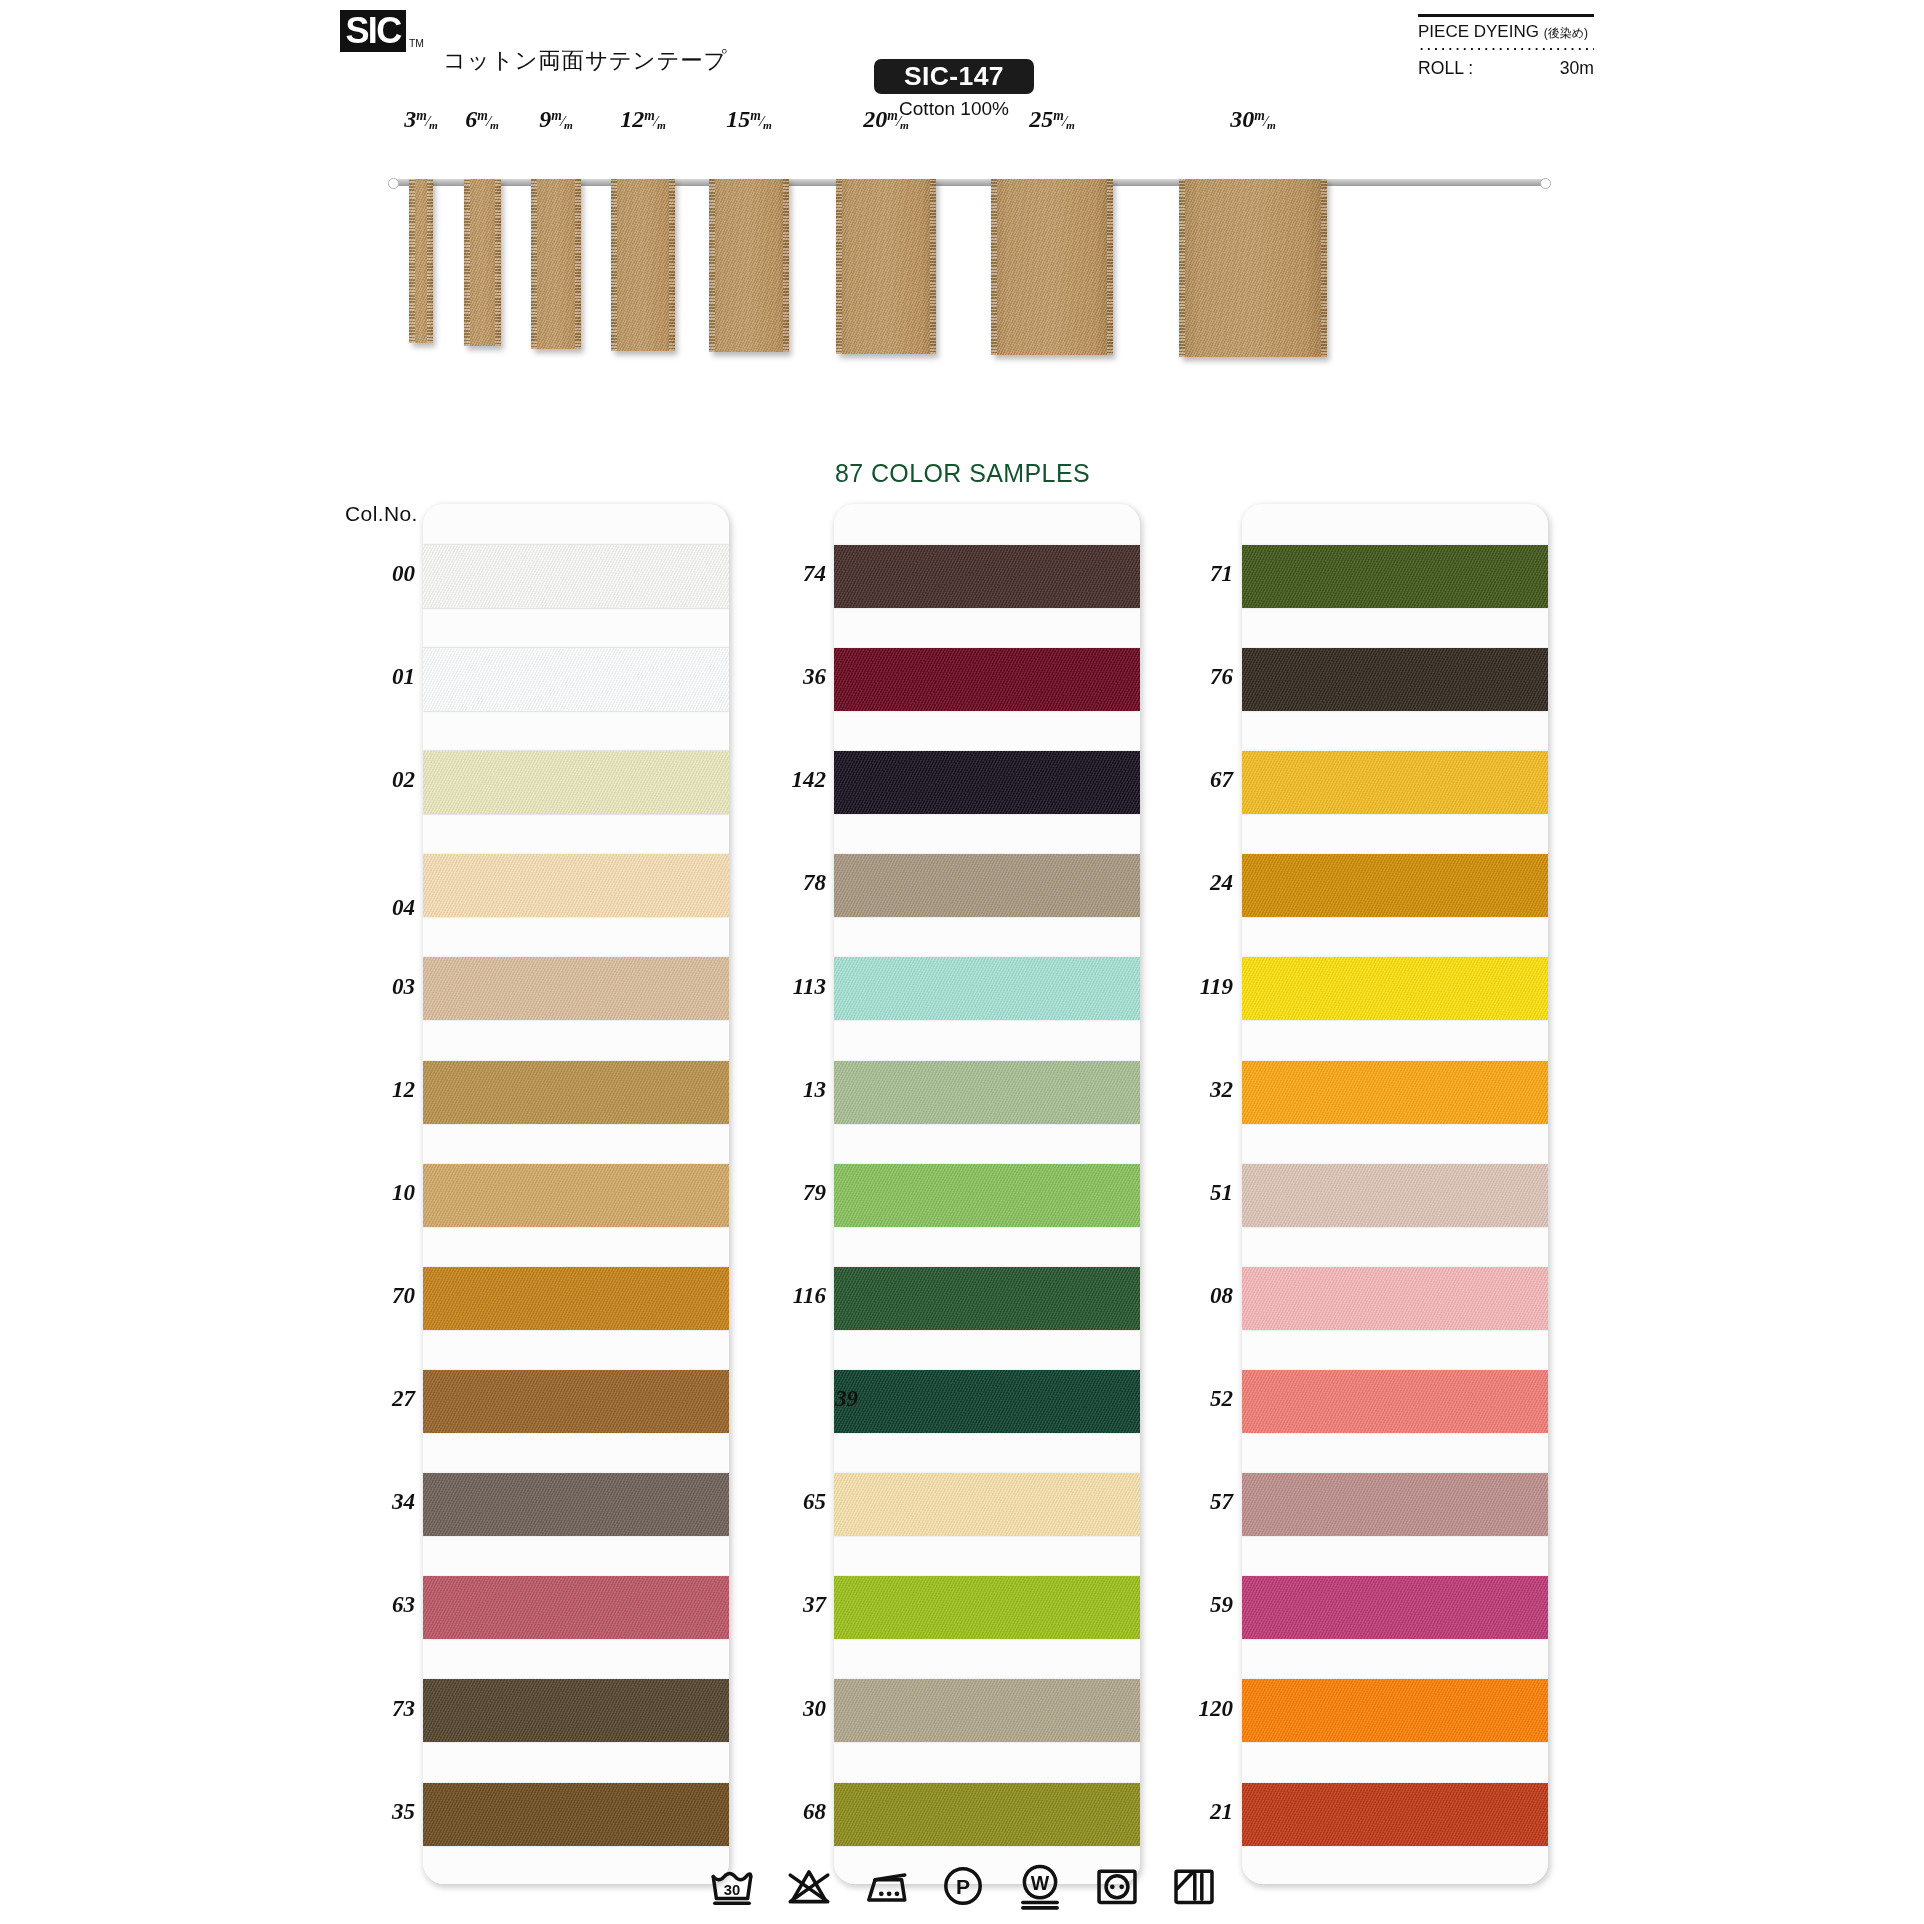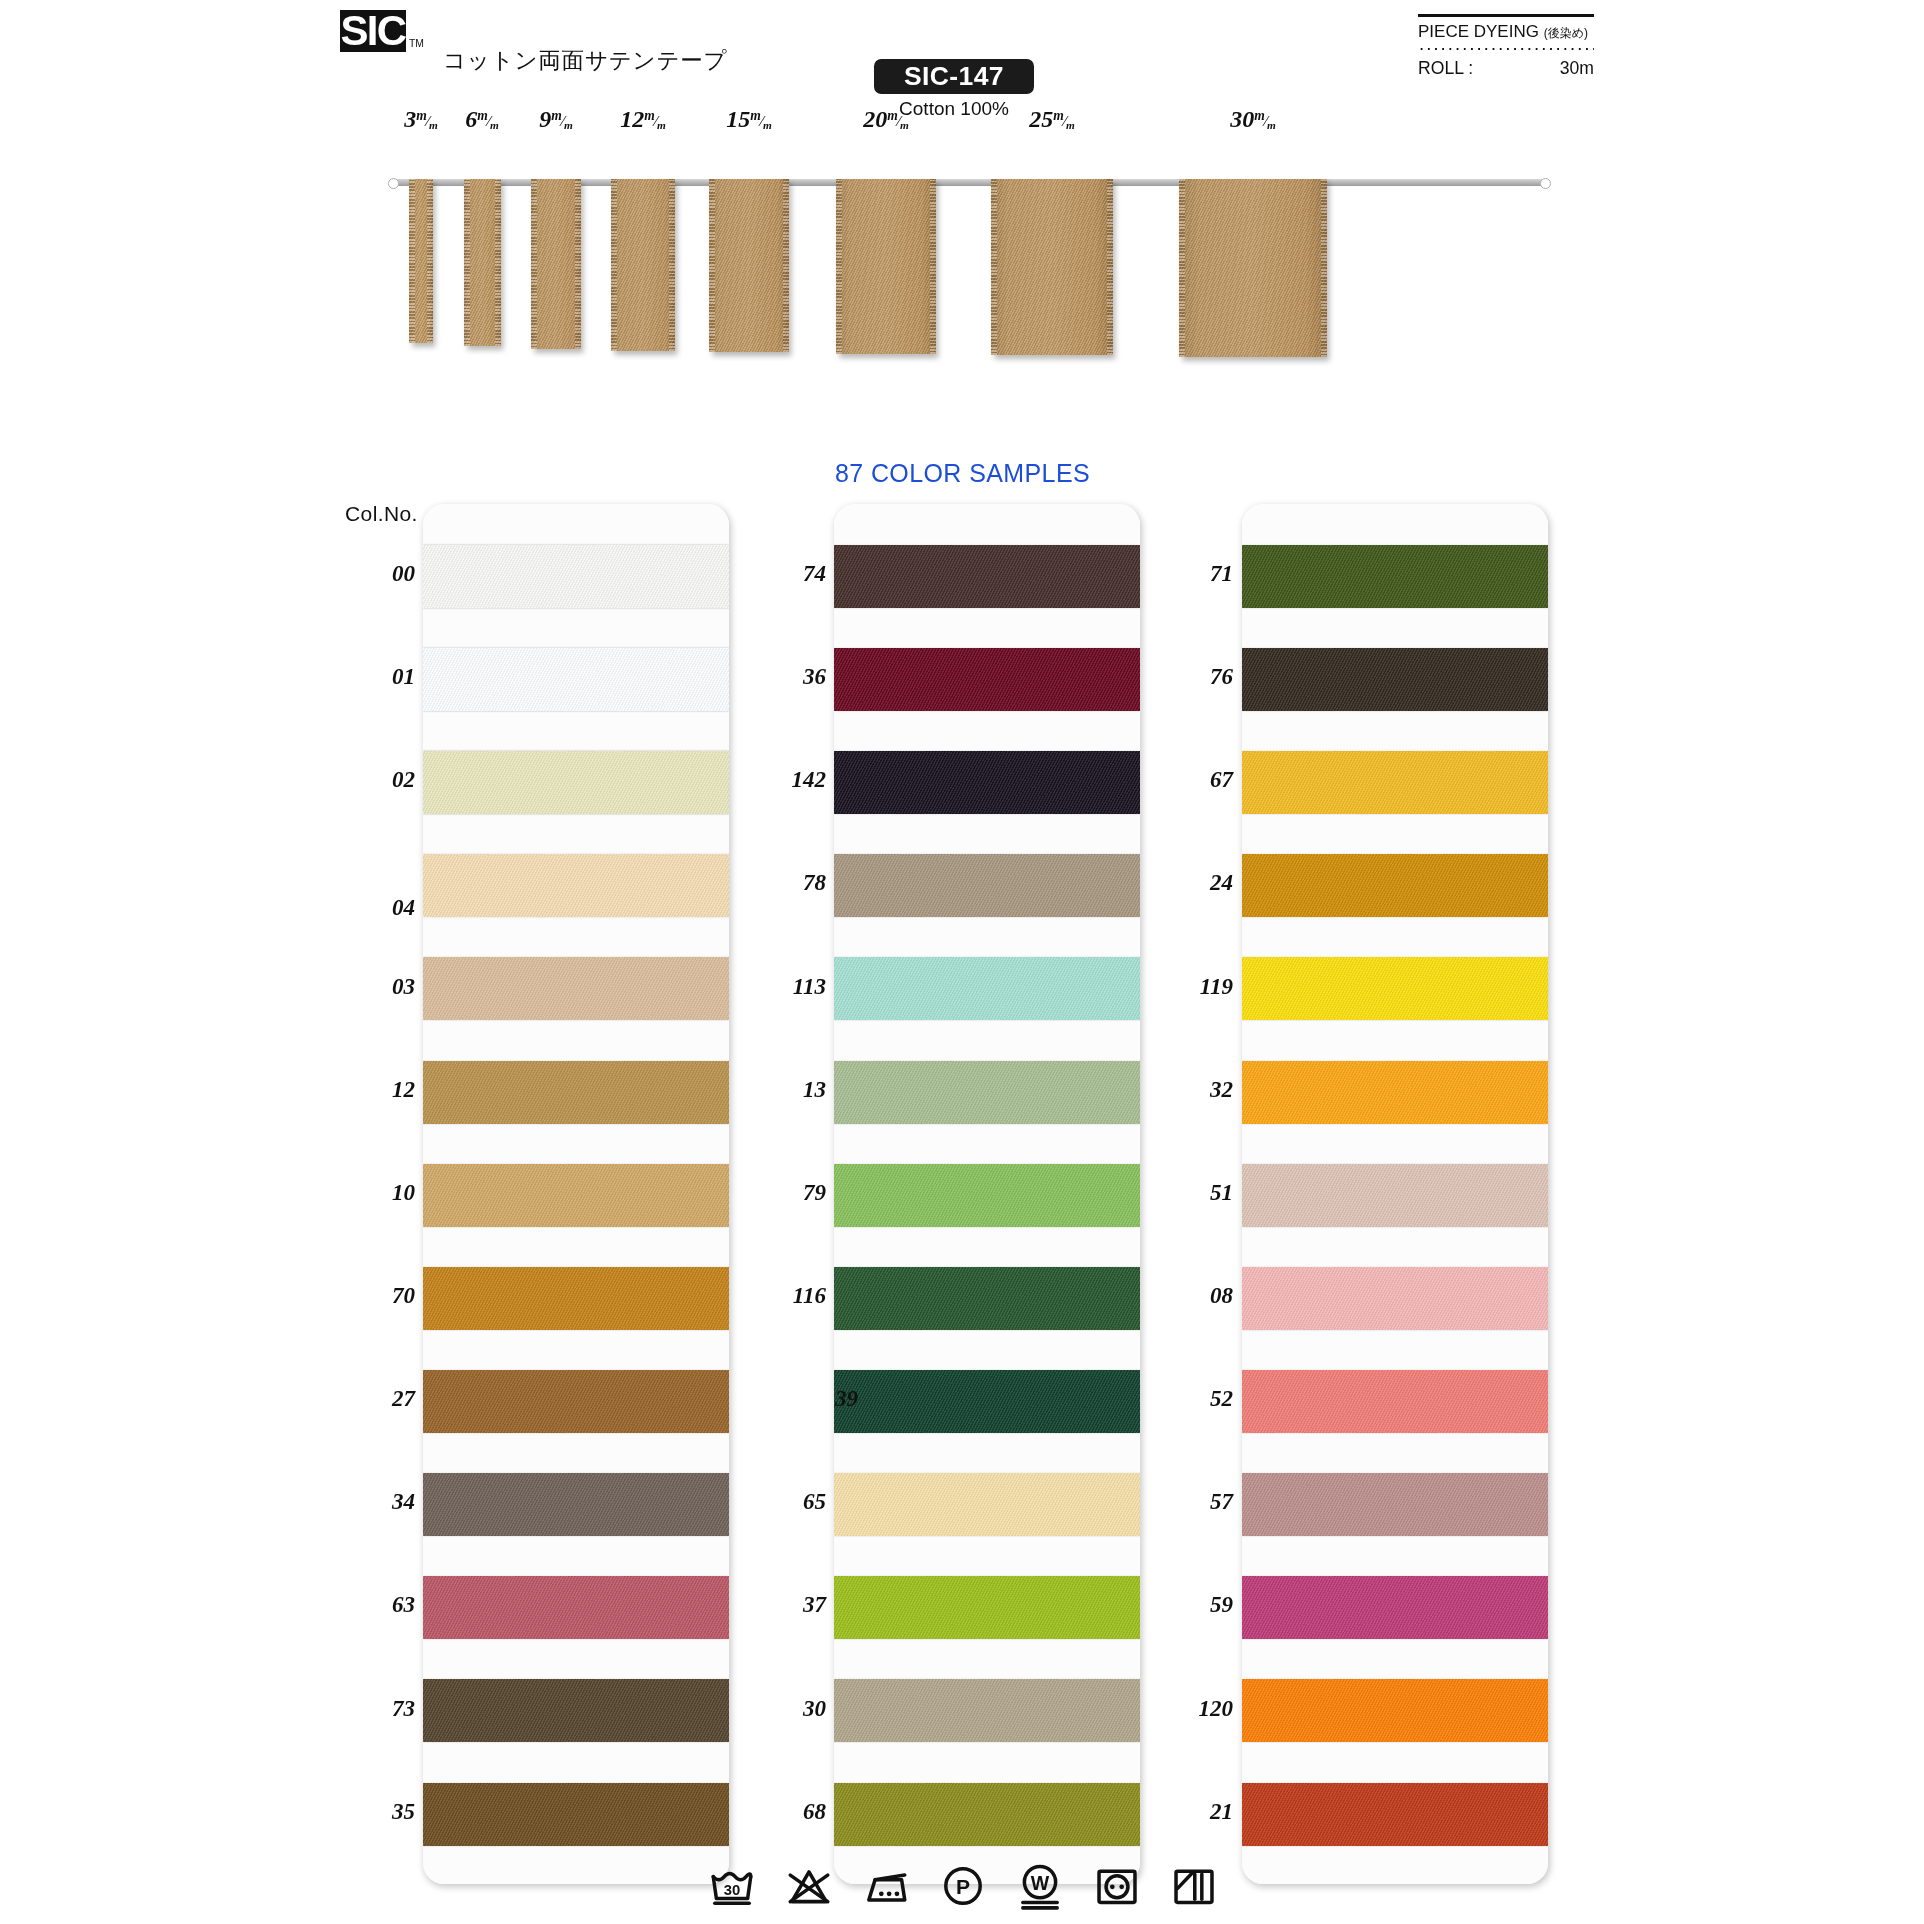--- a/index.html
+++ b/index.html
@@ -8,21 +8,21 @@
     font-family:"Liberation Sans", sans-serif;
     color:#1a1a1a;position:relative;overflow:hidden;
   }
   
   #header{position:absolute;left:0;top:0;width:1925px;height:120px;}
   #sic-logo{
     position:absolute;left:340px;top:9.6px;width:66px;height:42px;
     background:#111;display:flex;align-items:center;justify-content:center;
   }
   #sic-logo span{
-    color:#fff;font-weight:bold;font-size:42px;letter-spacing:-1.6px;
+    color:#fff;font-weight:bold;font-size:36px;letter-spacing:-1.6px;
     font-family:"Liberation Sans", sans-serif;line-height:1;
   }
   #sic-tm{position:absolute;left:409px;top:38px;font-size:10.4px;color:#111;}
   #main-title{
     position:absolute;left:440px;top:1.6px;width:898px;
     font-size:48px;font-weight:500;letter-spacing:-0.8px;color:#111;
     white-space:nowrap;font-family:"Liberation Sans", sans-serif;
   }
   #jp-subtitle{
     position:absolute;left:443px;top:45px;font-size:22.5px;color:#111;
@@ -80,21 +80,21 @@
   .tape-label{
     position:absolute;top:-38px;font-style:italic;font-weight:bold;
     font-size:24px;color:#111;white-space:nowrap;
     font-family:"Liberation Serif", serif;text-align:center;
   }
   .tape-label sup{font-size:13.6px;vertical-align:super;}
   .tape-label .frac{font-size:13.6px;display:inline-block;position:relative;top:-1.6px;}
   
   #samples-title{
     position:absolute;left:0;top:459px;width:1925px;text-align:center;
-    font-size:25px;color:#1d4ed8;letter-spacing:0.4px;
+    font-size:25px;color:#14532d;letter-spacing:0.4px;
   }
   #colno-label{
     position:absolute;left:345px;top:502px;font-size:21px;color:#111;
     letter-spacing:0.4px;
   }
   .card{
     position:absolute;top:504px;width:306px;height:1380px;
     background:#fdfdfd;border-radius:21px;
     box-shadow:1.6px 2.4px 7.2px rgba(0,0,0,.22);overflow:hidden;
   }

